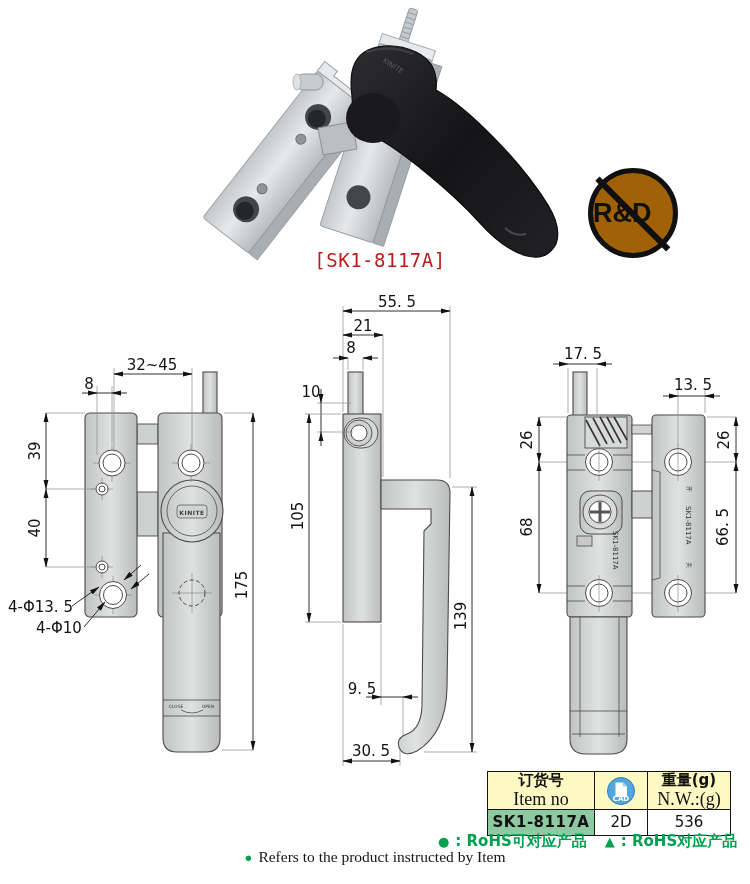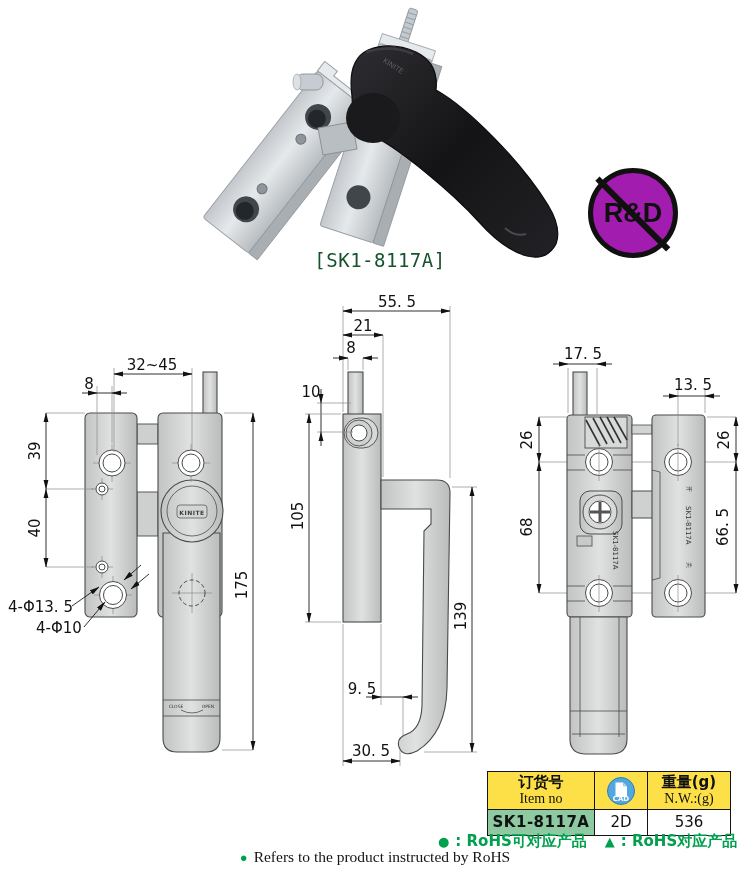--- a/index.html
+++ b/index.html
@@ -1,40 +1,40 @@
 <!DOCTYPE html>
 <html><head>
 <meta charset="utf-8">
 <style>
   html,body{margin:0;padding:0;background:#fff;}
   .page{position:relative;width:750px;height:884px;background:#fff;overflow:hidden;
         font-family:"DejaVu Sans",sans-serif;color:#111;}
   .abs{position:absolute;}
   
   .caption{left:290px;top:249px;width:180px;text-align:center;font-family:"DejaVu Sans Mono",monospace;
-           font-size:19px;letter-spacing:.5px;color:#14532d;}
+           font-size:19px;letter-spacing:.5px;color:#b91c1c;}
   
   .badge{left:588px;top:168px;width:90px;height:90px;border:5px solid #101010;border-radius:50%;
-         background:#a21caf;box-sizing:border-box;display:flex;align-items:center;justify-content:center;}
+         background:#a16207;box-sizing:border-box;display:flex;align-items:center;}
   .badge .slash{position:absolute;left:-10px;top:38px;width:100px;height:5.5px;background:#101010;
                 transform:rotate(45deg);}
   .badge .txt{position:relative;font-size:27px;font-weight:bold;color:#101010;font-family:"Liberation Sans",sans-serif;}
   
   svg text{font-family:"DejaVu Sans",sans-serif;}
   .dt{font-size:15px;fill:#111;}
   .tiny{fill:#333;}
   .dl{stroke:#1a1a1a;stroke-width:.9;fill:none;}
   .cl{stroke:#8a8a8a;stroke-width:.7;fill:none;}
   .ol{stroke:#4a4a4a;stroke-width:.8;fill:none;}
   
   .spec{left:487px;top:771px;border-collapse:collapse;table-layout:fixed;}
   .spec td{border:1.6px solid #141414;text-align:center;vertical-align:middle;padding:0;line-height:1.12;}
-  .spec .hd{background:#fde047;height:37px;}
+  .spec .hd{background:#fef9c3;height:37px;}
   .spec .zh{font-size:15px;font-weight:600;}
-  .spec .en{font-size:14px;font-family:"Liberation Serif",serif;font-weight:normal;}
+  .spec .en{font-size:18px;font-family:"Liberation Serif",serif;font-weight:normal;}
   .spec .rowc{height:25px;font-size:15px;}
   .c-item{width:106px;} .c-cad{width:52px;} .c-wt{width:82px;}
   .item-green{background:#8dc9a1;font-weight:bold;letter-spacing:.5px;}
   
   .lg-zh{top:832px;left:438px;width:300px;display:flex;align-items:center;gap:6px;
          color:#00a04e;font-size:15px;font-weight:600;white-space:nowrap;}
   .lg-zh .mk{font-size:13px;}
   .lg-en{top:848px;left:0;width:750px;display:flex;justify-content:center;gap:26px;
          font-family:"Liberation Serif",serif;font-size:15.5px;color:#141414;white-space:nowrap;}
   .lg-en .mk{color:#00a04e;font-size:13px;margin-right:6px;}
@@ -310,16 +310,16 @@
     </table>
 
   <div class="abs lg-zh">
     <span class="mk">●</span>
       <span>: RoHS可对应产品</span>
     <span class="mk" style="margin-left:12px">▲</span>
       <span>: RoHS对应产品</span>
   </div>
 
   <div class="abs lg-en">
-    <span><span class="mk">●</span><span>Refers to the product instructed by RoHS</span></span>
+    <span><span class="mk">●</span><span>Refers to the product instructed by Item</span></span>
   </div>
 
 </div>
 
 </body></html>

